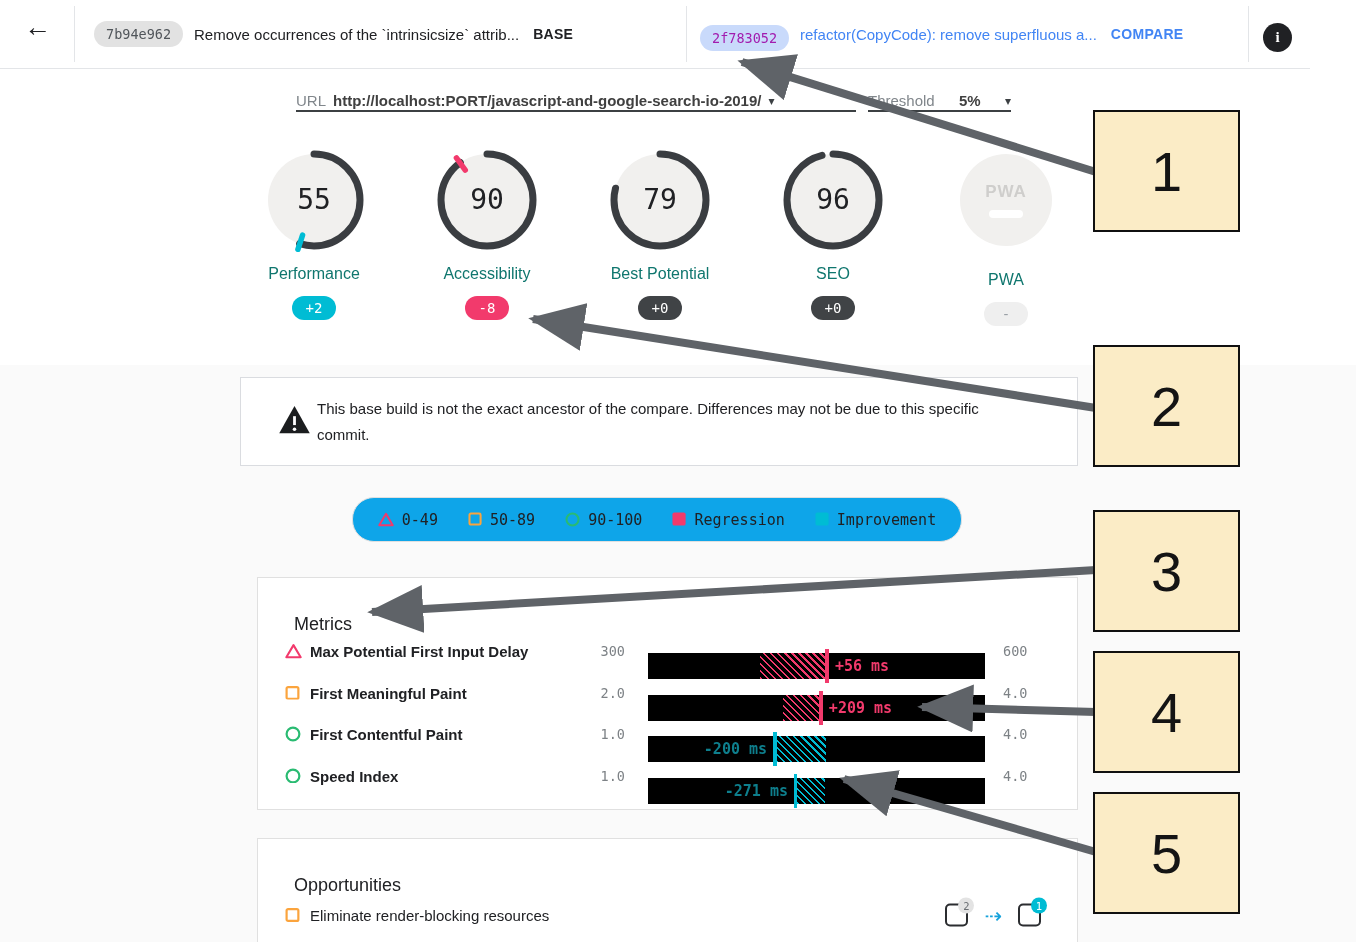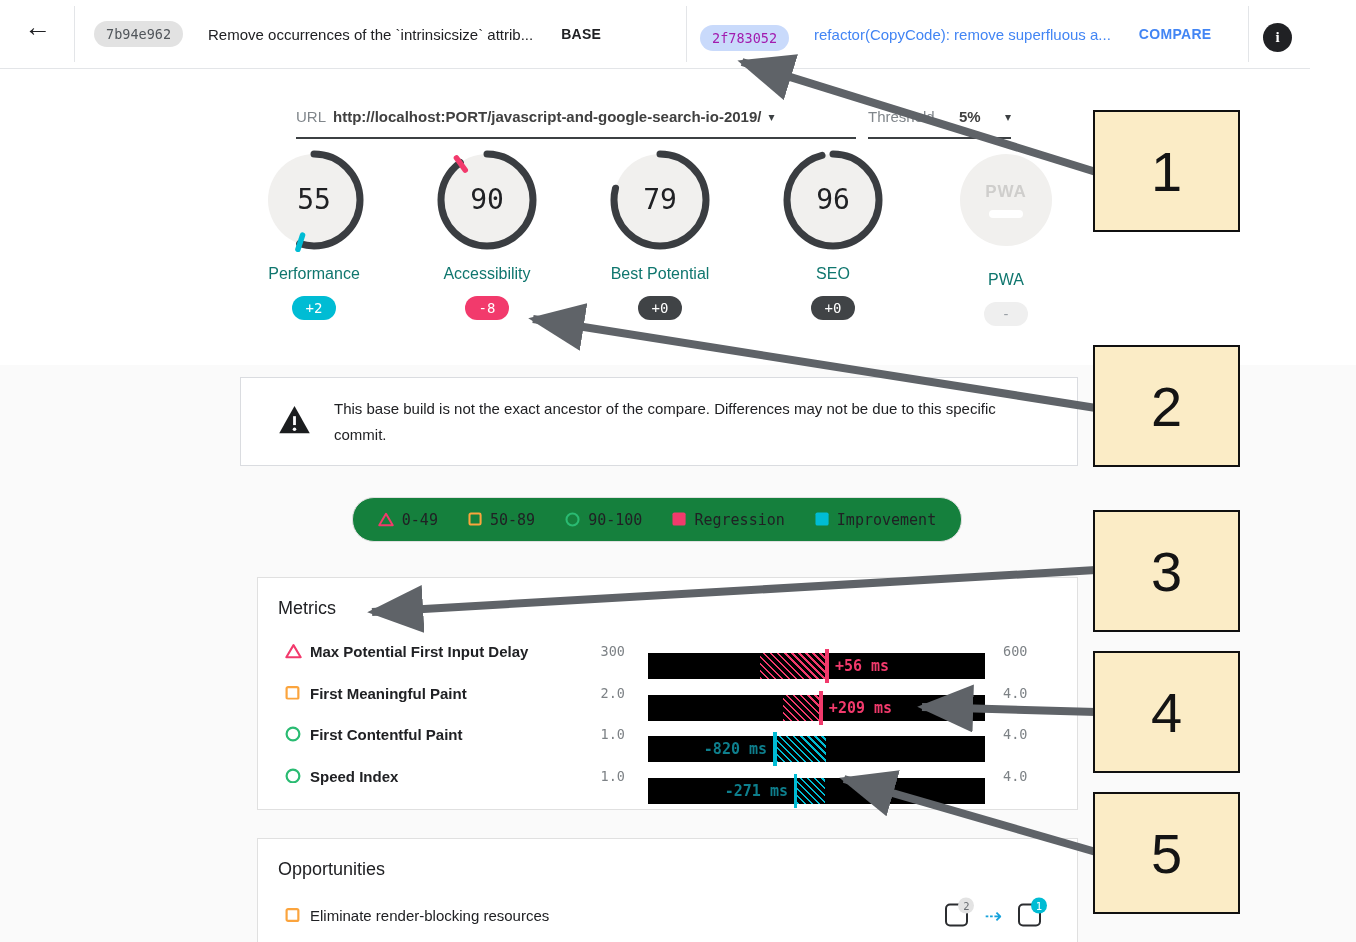--- a/index.html
+++ b/index.html
@@ -4,36 +4,36 @@
 <style>
   html,body{margin:0;padding:0;background:#fff;}
   body{width:1356px;height:942px;font-family:"Liberation Sans",sans-serif;color:#202124;}
   .screen{position:relative;width:1356px;height:942px;overflow:hidden;background:#fff;}
 
   
   header{position:absolute;left:0;top:0;width:1310px;height:68px;background:#fff;border-bottom:1px solid #e3e5e8;z-index:1;}
   .vdiv{position:absolute;top:6px;height:56px;width:1px;background:#e3e5e8;}
   .d1{left:74px}.d2{left:686px}.d3{left:1248px}
   .back{position:absolute;left:24px;top:14px;border:0;background:none;font-size:27px;color:#202124;cursor:pointer;padding:0;line-height:1;}
-  .build{position:absolute;top:0;height:68px;display:flex;align-items:center;gap:25px;white-space:nowrap;}
+  .build{position:absolute;top:0;height:68px;display:flex;align-items:center;gap:11px;white-space:nowrap;}
   .base-build{left:94px;}
   .compare-build{left:700px;}
   .hash-pill{font-family:"DejaVu Sans Mono",monospace;font-size:13.5px;padding:5px 12px;border-radius:14px;}
   .hash-pill.base{background:#e2e2e2;color:#50555a;}
   .hash-pill.compare{background:#c9dafb;color:#a21caf;margin-top:8px;}
   .commit-msg{font-size:15px;}
   .base-build .commit-msg{color:#202124;}
   .compare-build .commit-msg{color:#4285f4;}
   .build-tag{font-size:14px;font-weight:bold;letter-spacing:.3px;margin-left:3px;}
   .base-build .build-tag{color:#202124;}
   .compare-build .build-tag{color:#4285f4;}
   .info{position:absolute;left:1263px;top:23px;width:29px;height:29px;border:0;border-radius:50%;background:#202124;color:#fff;font:bold 15px "Liberation Serif",serif;cursor:pointer;display:flex;align-items:center;justify-content:center;padding:0;}
 
   
-  .url-select,.threshold-select{position:absolute;top:108px;display:flex;align-items:center;gap:7px;border-bottom:2px solid #3c4043;padding-bottom:12px;font-size:15px;white-space:nowrap;cursor:pointer;z-index:1;}
+  .url-select,.threshold-select{position:absolute;top:92px;display:flex;align-items:center;gap:7px;border-bottom:2px solid #3c4043;padding-bottom:1px;font-size:15px;white-space:nowrap;cursor:pointer;z-index:1;}
   .url-select{left:296px;width:560px;}
   .threshold-select{left:868px;width:143px;justify-content:space-between;}
   .sel-lbl{color:#80868b;}
   .sel-val{font-weight:bold;color:#404040;}
   .caret{font-size:12px;color:#3c4043;}
 
   
   #gauges{position:absolute;left:0;top:148px;width:1310px;height:190px;z-index:1;}
   .score{position:absolute;top:0;width:160px;text-align:center;}
   .gauge-wrap{width:104px;height:104px;margin:0 auto;position:relative;}
@@ -45,29 +45,29 @@
   .score-delta{display:inline-block;margin-top:13px;min-width:22px;padding:4px 11px;border-radius:14px;font-family:"DejaVu Sans Mono",monospace;font-size:14px;color:#fff;}
   .score-delta.improvement{background:var(--improvement);}
   .score-delta.regression{background:var(--regression);}
   .score-delta.neutral{background:var(--neutral-badge);}
   .score-delta.na{background:#efefef;color:#9aa0a6;}
 
   
   .main-bg{position:absolute;left:0;top:365px;width:1356px;height:577px;background:#fafafa;z-index:0;}
   .card{position:absolute;background:#fff;border:1px solid #e0e0e0;box-sizing:border-box;z-index:1;}
 
-  .warning-card{left:240px;top:377px;width:838px;height:89px;border-color:#dadce0;display:flex;align-items:center;gap:24px;padding:0 30px 0 38px;}
+  .warning-card{left:240px;top:377px;width:838px;height:89px;border-color:#dadce0;display:flex;align-items:center;gap:7px;padding:0 30px 0 38px;}
   .warn-text{font-size:15px;line-height:26px;max-width:700px;margin:0;}
 
-  .legend-pill{position:absolute;left:352px;top:497px;width:608px;height:43px;background:#15803d;border:1px solid #e0e0e0;border-radius:22px;display:flex;align-items:center;justify-content:center;gap:30px;z-index:1;}
+  .legend-pill{position:absolute;left:352px;top:497px;width:608px;height:43px;background:#0ea5e9;border:1px solid #e0e0e0;border-radius:22px;display:flex;align-items:center;justify-content:center;gap:30px;z-index:1;}
   .legend-item{display:flex;align-items:center;gap:8px;font-family:"DejaVu Sans Mono",monospace;font-size:15px;color:#202124;}
   .legend-item svg,.m-icon svg{display:block;}
 
   .metrics-card{left:257px;top:577px;width:821px;height:233px;}
-  .card h2{position:absolute;left:20px;top:20px;margin:0;font-size:18px;font-weight:normal;color:#202124;text-align:center;}
+  .card h2{position:absolute;left:20px;top:20px;margin:16px;font-size:18px;font-weight:normal;color:#202124;text-align:center;}
   .metric-row{position:absolute;left:0;width:100%;height:42px;}
   .m-icon{position:absolute;left:27px;top:50%;transform:translateY(-50%);line-height:0;}
   .m-name{position:absolute;left:52px;top:50%;transform:translateY(-50%);font-size:15px;font-weight:bold;white-space:nowrap;}
   .m-min,.m-max{position:absolute;top:50%;transform:translateY(-50%);font-family:"DejaVu Sans Mono",monospace;font-size:13.5px;color:#7d8286;}
   .m-min{left:327px;width:40px;text-align:right;}
   .m-max{left:745px;width:40px;}
   .bar-track{position:absolute;left:390px;top:23px;width:337px;height:26px;background:#000000;}
   .bar-hatch{position:absolute;top:0;bottom:0;}
   .bar-hatch.regression{background:repeating-linear-gradient(45deg,var(--regression) 0 1.8px,rgba(0,0,0,0) 1.8px 5px);}
   .bar-hatch.improvement{background:repeating-linear-gradient(45deg,var(--improvement) 0 1.8px,rgba(0,0,0,0) 1.8px 5px);}
@@ -268,21 +268,21 @@
         <div class="metric-row" style="top: 135px;">
     <span class="m-icon">
             <svg width="15.979999999999999" height="15.979999999999999" viewBox="0 0 16 16">
               <circle cx="8" cy="8" r="6.4" fill="none" stroke="#2abb72" stroke-width="2.2"></circle>
             </svg>
           </span>
     <span class="m-name">First Contentful Paint</span>
     <span class="m-min">1.0</span>
     <div class="bar-track">
       <div class="bar-hatch improvement" style="left: 38%; width: 14.8%;"></div>
-      <span class="bar-delta improvement" style="right: calc(62% + 9px);">-820 ms</span>
+      <span class="bar-delta improvement" style="right: calc(62% + 9px);">-200 ms</span>
     </div>
     <span class="m-max">4.0</span>
   </div>
         <div class="metric-row" style="top: 176.5px;">
     <span class="m-icon">
             <svg width="15.979999999999999" height="15.979999999999999" viewBox="0 0 16 16">
               <circle cx="8" cy="8" r="6.4" fill="none" stroke="#2abb72" stroke-width="2.2"></circle>
             </svg>
           </span>
     <span class="m-name">Speed Index</span>

